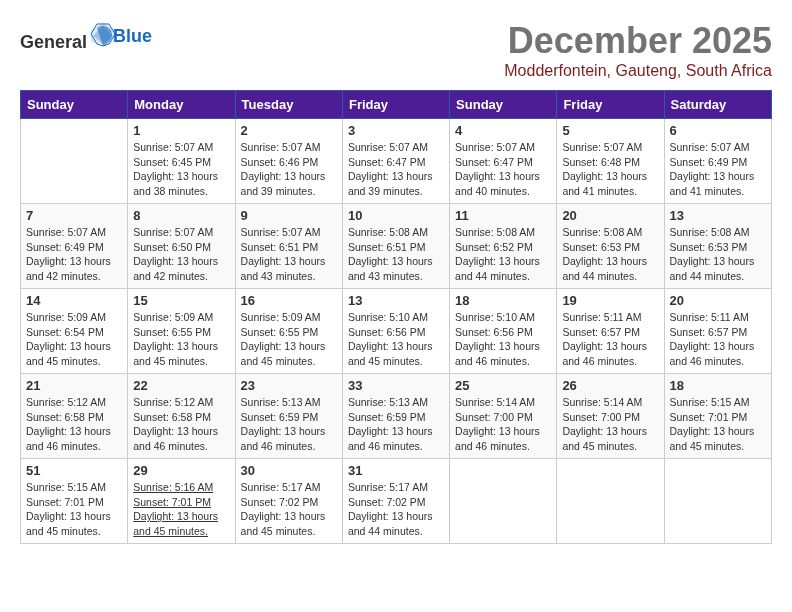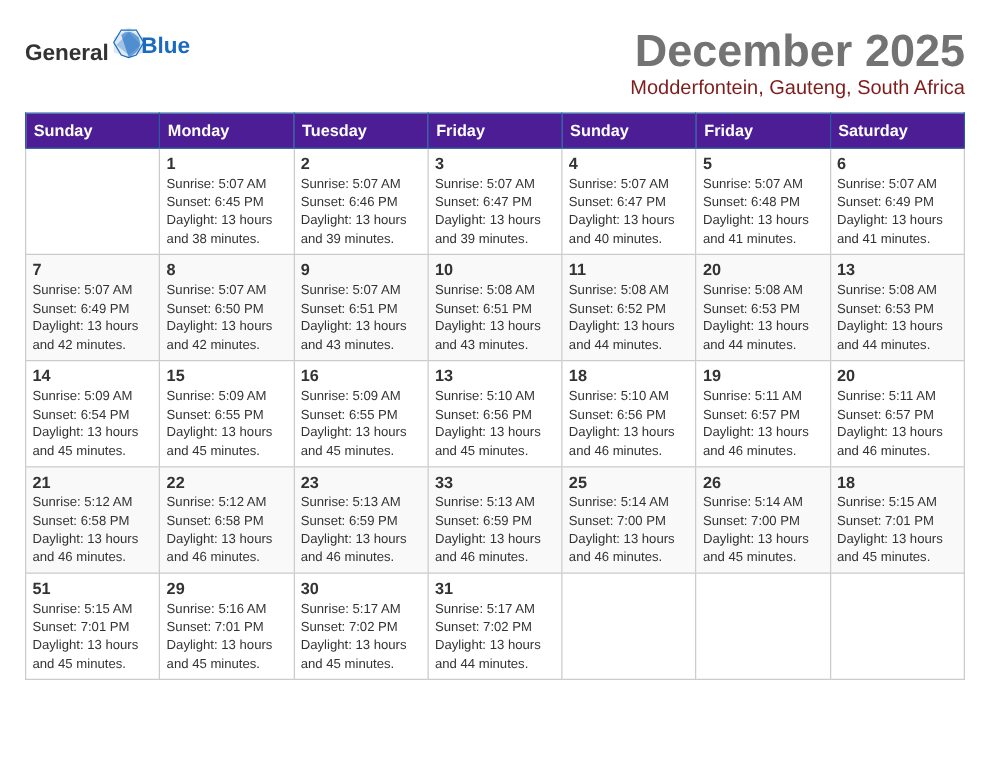--- a/index.html
+++ b/index.html
@@ -316,21 +316,21 @@
       <tr class="week-row">
         <td>
           <span class="day-number">51</span>
           <div class="day-info" style="white-space: pre-line;">Sunrise: 5:15 AM
 Sunset: 7:01 PM
 Daylight: 13 hours
 and 45 minutes.</div>
         </td>
         <td>
           <span class="day-number">29</span>
-          <div class="day-info" style="white-space: pre-line;">Sunrise: 5:16 AM
+          <div class="day-info" style="white-space: pre-line; text-decoration: underline;">Sunrise: 5:16 AM
 Sunset: 7:01 PM
 Daylight: 13 hours
 and 45 minutes.</div>
         </td>
         <td>
           <span class="day-number">30</span>
           <div class="day-info" style="white-space: pre-line;">Sunrise: 5:17 AM
 Sunset: 7:02 PM
 Daylight: 13 hours
 and 45 minutes.</div>

